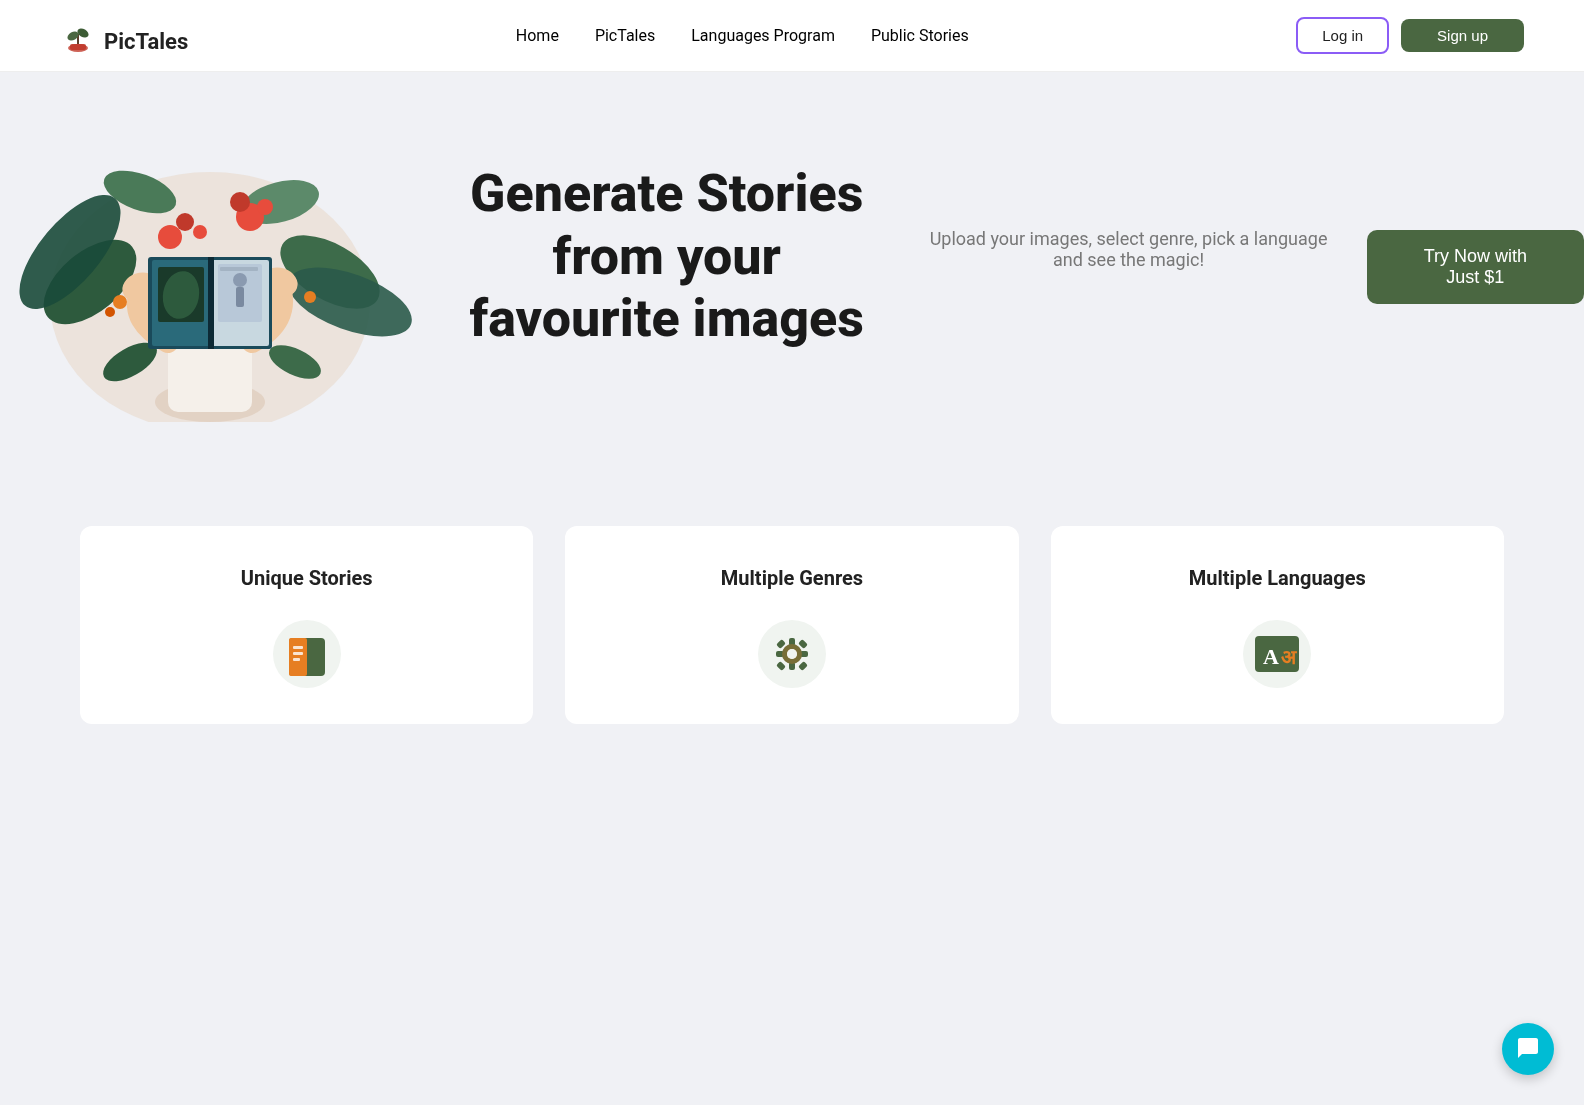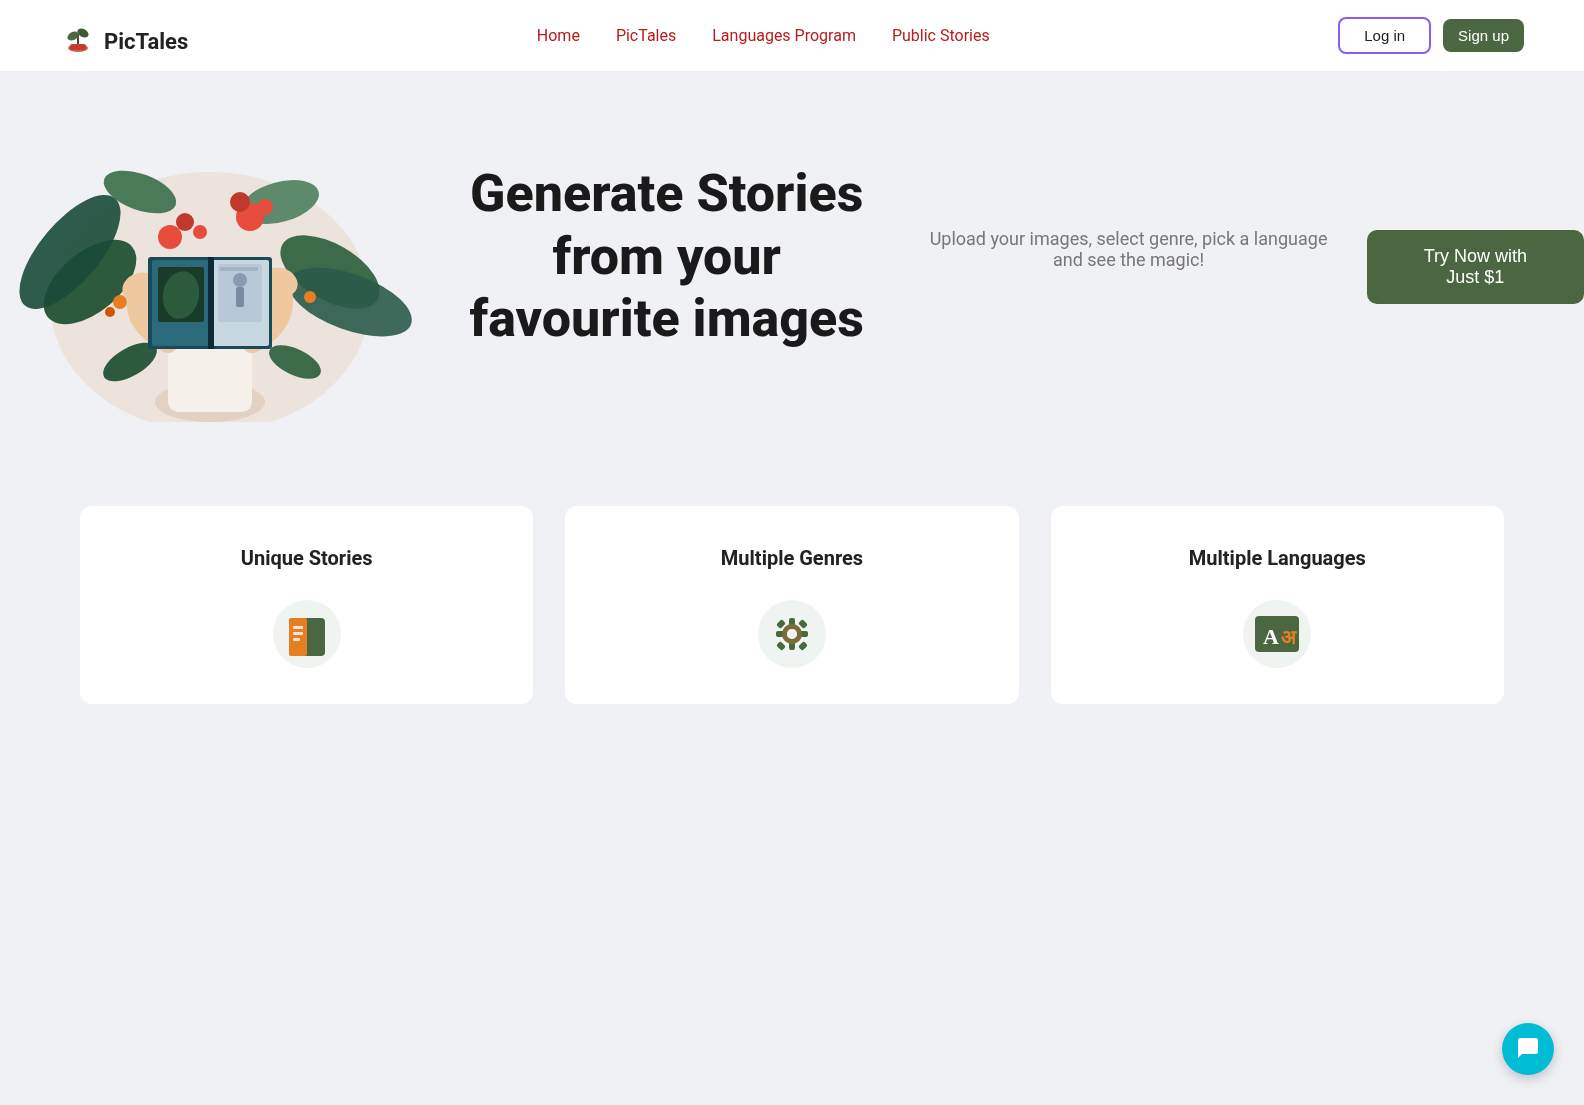--- a/index.html
+++ b/index.html
@@ -34,40 +34,40 @@
       font-weight: 700;
       color: #222;
     }
     .nav-links {
       display: flex;
       align-items: center;
       gap: 36px;
     }
     .nav-link {
       font-size: 16px;
-      color: #b91c1c;
+      color: #000000;
       text-decoration: none;
       cursor: pointer;
     }
     .nav-actions {
       display: flex;
       align-items: center;
       gap: 12px;
     }
     .btn-login {
       padding: 8px 24px;
       border: 2px solid #8b5cf6;
       border-radius: 8px;
       background: transparent;
       font-size: 15px;
       color: #222;
       cursor: pointer;
     }
     .btn-signup {
-      padding: 8px 15px;
+      padding: 8px 36px;
       border: none;
       border-radius: 8px;
       background: #4a6741;
       font-size: 15px;
       color: #fff;
       cursor: pointer;
     }
 
     
     .hero {
@@ -108,21 +108,21 @@
       cursor: pointer;
       margin-left: 23px;
     }
 
     
     .features {
       display: flex;
       justify-content: center;
       gap: 0;
       padding: 0 64px;
-      margin-top: 14px;
+      margin-top: 34px;
     }
     .feature-card {
       background: #fff;
       border-radius: 12px;
       flex: 1;
       margin: 0 16px;
       padding: 40px 30px 30px;
       display: flex;
       flex-direction: column;
       align-items: center;

